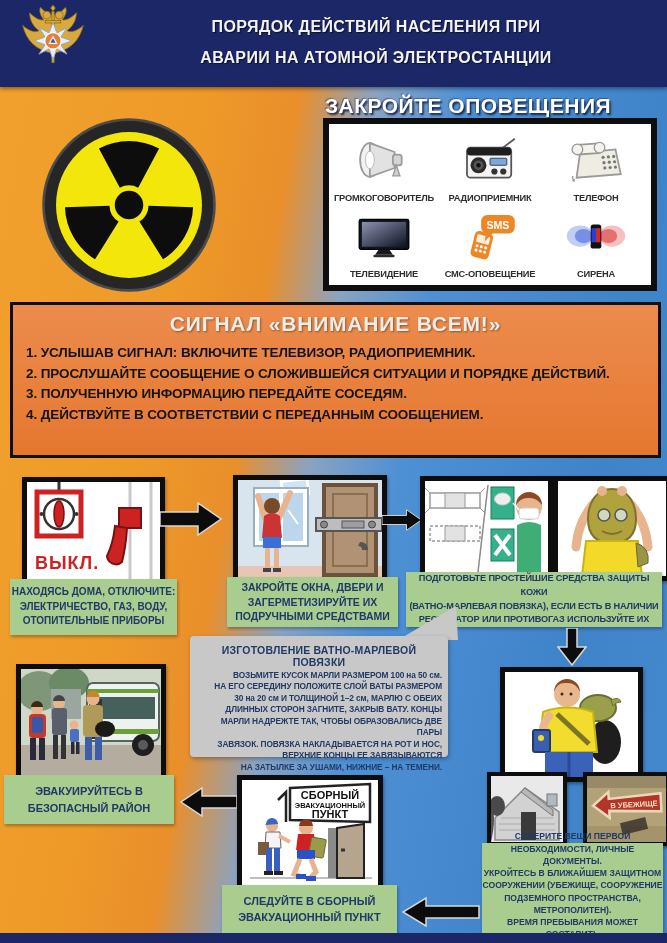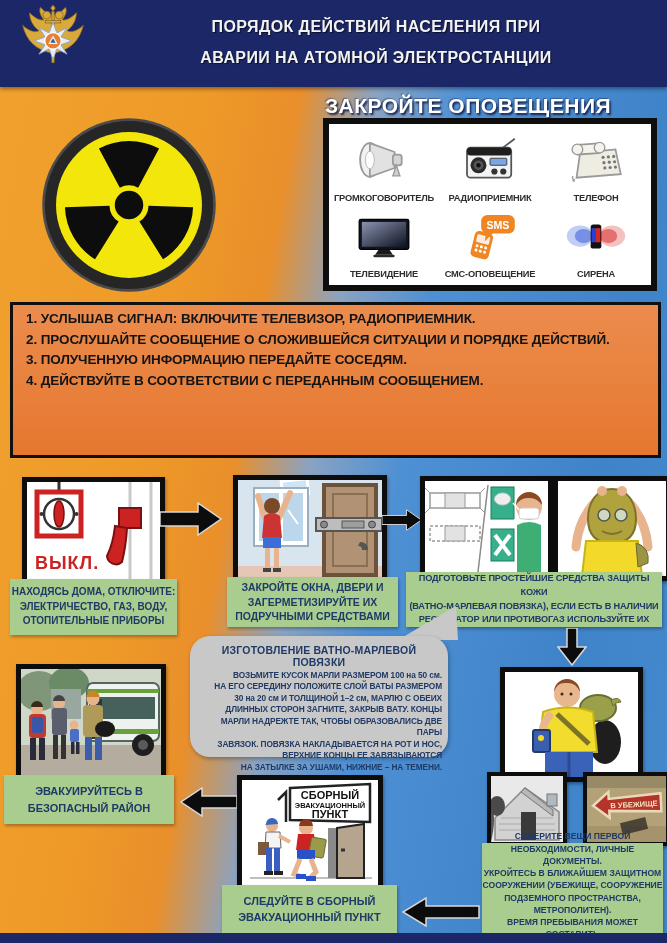--- a/index.html
+++ b/index.html
@@ -24,21 +24,21 @@
           border:3px solid #101010;padding:4px 13px 0;}
   .signal-title{text-align:center;color:#efece6;font-weight:bold;font-size:21px;letter-spacing:.8px;
                 text-shadow:1px 1px 2px rgba(40,40,40,.5);margin:3px 0 7px;}
   .signal-step{color:#141414;font-weight:bold;font-size:13.5px;line-height:1.52;text-align:justify;letter-spacing:-.1px;}
   
   .frame{position:absolute;background:#fff;border:5px solid #0d0d0d;box-shadow:1px 2px 3px rgba(0,0,0,.35);}
   .frame svg{display:block;width:100%;height:100%;}
   .green{position:absolute;background:#a9cc8f;color:#1e3a66;font-weight:bold;text-align:center;
          white-space:pre-line;display:flex;align-items:center;justify-content:center;
          box-shadow:1px 2px 3px rgba(0,0,0,.3);}
-  .bubble{left:190px;top:636px;width:258px;height:121px;background:#c8c8c8;border-radius:20px;
+  .bubble{left:190px;top:636px;width:258px;height:121px;background:#c8c8c8;border-radius:4px;
           box-shadow:1px 2px 4px rgba(0,0,0,.3);padding:6px 6px 0;box-sizing:border-box;}
   .bubble-title{font-size:10.5px;font-weight:bold;color:#203a66;text-align:center;letter-spacing:.2px;margin-top:2px;}
   .bubble-body{font-size:8.3px;font-weight:bold;color:#203a66;text-align:right;white-space:pre-line;
                line-height:1.38;letter-spacing:-.1px;margin-top:2px;}
   .bubble-tail{left:398px;top:606px;width:60px;height:34px;}
   .bottom-bar{left:0;top:933px;width:667px;height:10px;background:#1b2766;}
   .arrow svg{display:block;}
 </style>
 </head>
 <body>
@@ -191,20 +191,21 @@
           <rect x="27" y="16" width="5" height="16" fill="#2a3fd0"></rect>
           <rect x="32" y="16" width="5" height="16" fill="#d02a2a"></rect>
           <rect x="26" y="34" width="12" height="5" rx="2" fill="#111"></rect>
         </svg>
       </div>
       <div class="notif-label">СИРЕНА</div>
     </div>
   </div>
 
   <div class="abs signal">
+    <div class="signal-title">СИГНАЛ «ВНИМАНИЕ ВСЕМ!»</div>
     <div class="signal-step">1. УСЛЫШАВ СИГНАЛ: ВКЛЮЧИТЕ ТЕЛЕВИЗОР, РАДИОПРИЕМНИК.</div>
     <div class="signal-step">2. ПРОСЛУШАЙТЕ СООБЩЕНИЕ О СЛОЖИВШЕЙСЯ СИТУАЦИИ И ПОРЯДКЕ ДЕЙСТВИЙ.</div>
     <div class="signal-step">3. ПОЛУЧЕННУЮ ИНФОРМАЦИЮ ПЕРЕДАЙТЕ СОСЕДЯМ.</div>
     <div class="signal-step">4. ДЕЙСТВУЙТЕ В СООТВЕТСТВИИ С ПЕРЕДАННЫМ СООБЩЕНИЕМ.</div>
   </div>
 
   <div class="frame" style="left:22px;top:477px;width:133px;height:97px">
     <svg viewBox="0 0 133 97">
       <rect width="133" height="97" fill="#fff"></rect>
       <line x1="103" y1="0" x2="103" y2="97" stroke="#c9c9c9" stroke-width="3"></line>

